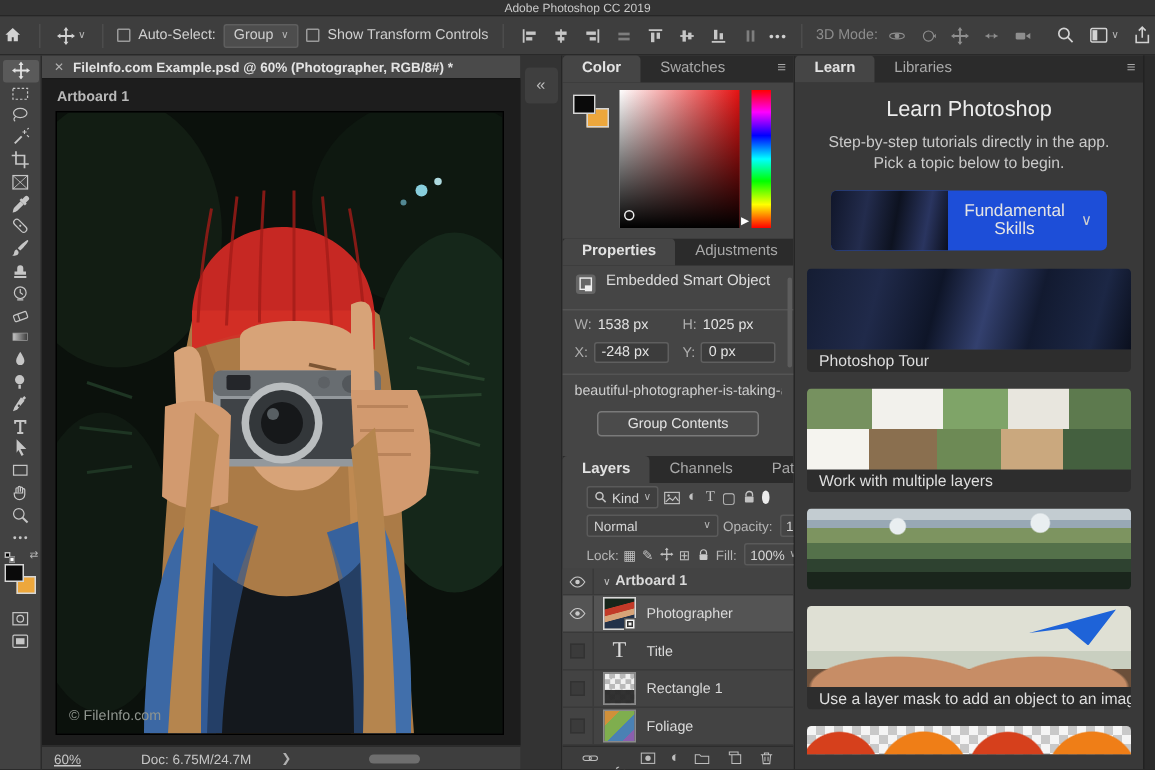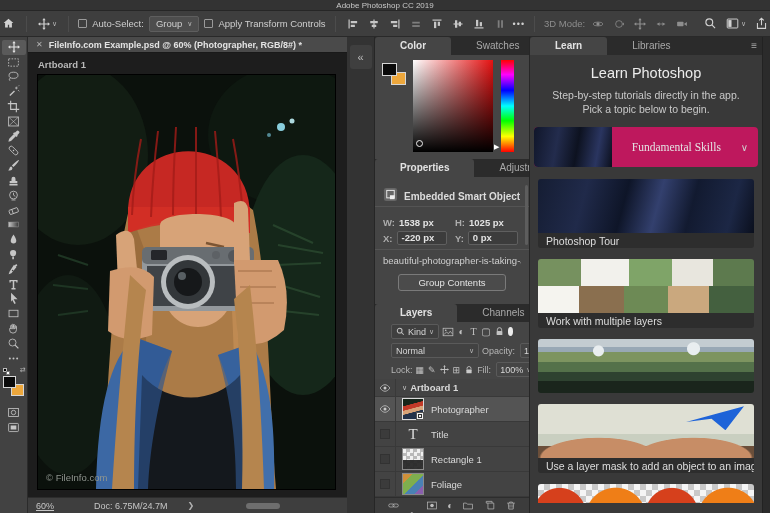--- a/index.html
+++ b/index.html
@@ -58,38 +58,38 @@
   .status-chev { margin-left: 20px; font-size: 8px; color: #b0b0b0; }
   .hthumb { position: absolute; left: 218px; top: 5px; width: 34px; height: 6px; background: #6e6e6e; border-radius: 3px; }
   
   .dockstrip { width: 28px; background: #333333; border-right: 1px solid #262626; flex: 0 0 auto;
     display: flex; justify-content: center; align-items: flex-start; padding-top: 8px; }
   .dock-btn { width: 22px; height: 24px; background: #3f3f3f; border-radius: 3px; color: #bdbdbd;
     font-size: 11px; display: flex; align-items: center; justify-content: center; }
   
   .midcol { width: 155px; background: #454545; border-right: 1px solid #262626; display: flex; flex-direction: column; flex: 0 0 auto; }
   .ptabs { height: 18px; background: #2b2b2b; display: flex; align-items: stretch; font-size: 10px; flex: 0 0 auto; }
-  .ptab { padding: 0 25px; line-height: 18px; color: #a9a9a9; white-space: nowrap; }
+  .ptab { padding: 0 13px; line-height: 18px; color: #a9a9a9; white-space: nowrap; }
   .ptab.active { background: #454545; color: #e2e2e2; border-radius: 3px 3px 0 0; font-weight: bold; }
   .pmenu { margin-left: auto; padding-right: 5px; line-height: 18px; color: #a9a9a9; font-size: 10px; }
   
   .color-panel { height: 122px; display: flex; flex-direction: column; }
   .color-body { position: relative; flex: 1; }
   .cfg { position: absolute; left: 7px; top: 8px; width: 15px; height: 13px; background: #0a0a0a; border: 1px solid #d6d6d6; z-index: 2; }
   .cbg { position: absolute; left: 16px; top: 17px; width: 15px; height: 13px; border: 1px solid #d6d6d6; }
   .satsq { position: absolute; left: 38px; top: 5px; width: 80px; height: 92px;
     background: linear-gradient(to top, #000, rgba(0,0,0,0)), linear-gradient(to right, #fff, #e51212); }
   .satsel { position: absolute; left: 41px; top: 85px; width: 7px; height: 7px; border: 1px solid #eee; border-radius: 50%; z-index: 2; }
   .huestrip { position: absolute; left: 126px; top: 5px; width: 13px; height: 92px;
     background: linear-gradient(180deg, #f00 0%, #f0f 16%, #00f 33%, #0ff 50%, #0f0 66%, #ff0 83%, #f00 100%); }
   .huearrow { position: absolute; left: 119px; top: 88px; font-size: 7px; color: #fff; }
   
   .props-panel { height: 145px; display: flex; flex-direction: column; overflow: hidden; }
   .props-body { flex: 1; position: relative; padding: 5px 8px 0 8px; font-size: 9.5px; }
-  .prow { display: flex; align-items: flex-end; gap: 6px; font-weight: bold; }
+  .prow { display: flex; align-items: flex-start; gap: 6px; }
   .so-row { height: 20px; }
   .so-label { color: #dcdcdc; font-size: 10px; }
   .pdivider { height: 1px; background: #545454; margin: 4px -8px; }
   .dimrow { height: 17px; }
   .plabel { color: #adadad; }
   .pval { color: #e3e3e3; }
   .col2 { width: 50%; display: flex; gap: 4px; align-items: center; }
   .pfield { width: 50px; height: 14px; background: #3c3c3c; border: 1px solid #5f5f5f; border-radius: 2px;
     color: #e3e3e3; padding: 0 4px; line-height: 12px; display: flex; align-items: center; }
   .fname { color: #cfcfcf; margin: 5px 0 5px; white-space: nowrap; overflow: hidden; }
@@ -129,22 +129,22 @@
     border: 1px solid #555; display: flex; align-items: center; justify-content: center; }
   .so-badge i { display: block; width: 4px; height: 4px; border: 1px solid #333; }
   .lname { color: #dadada; white-space: nowrap; overflow: hidden; }
   .layers-footer { height: 16px; background: #3c3c3c; border-top: 1px solid #2d2d2d; flex: 0 0 auto;
     display: flex; align-items: center; justify-content: space-between; padding: 0 12px; color: #bdbdbd; }
   .fxtxt { font-size: 9.5px; font-style: italic; color: #bdbdbd; margin-top: 20px; }
   
   .learn { width: 232px; background: #393939; display: flex; flex-direction: column; overflow: hidden; flex: 0 0 auto; }
   .learn-title { margin-top: 10px; text-align: center; font-size: 14.5px; color: #ececec; }
   .learn-sub { margin: 7px 16px 0; text-align: center; font-size: 10.5px; line-height: 1.35; color: #c9c9c9; }
-  .fund-card { margin: 11px 4px 12px; height: 40px; background: #be185d; border-radius: 4px;
-    display: flex; align-items: center; overflow: hidden; font-family: Liberation Serif, serif; }
+  .fund-card { margin: 11px 24px 12px; height: 40px; background: #1d4ed8; border-radius: 4px;
+    display: flex; align-items: center; overflow: hidden; }
   .fund-thumb { width: 78px; height: 40px; flex: 0 0 auto;
     background: linear-gradient(100deg,#10162a 0%,#232c4d 30%,#0d1220 55%,#2a3560 80%,#0b0f1c 100%); }
   .fund-label { flex: 1; text-align: center; font-size: 11.5px; color: #e4e4e4; }
   .fund-chev { padding-right: 10px; color: #cfcfcf; font-size: 10px; }
   .tut-card { margin: 0 8px 11px; border-radius: 3px; overflow: hidden; flex: 0 0 auto; }
   .tut-img { height: 54px; position: relative; }
   .tut-cap { height: 15px; background: #2d2d2d; color: #dedede; font-size: 10.5px;
     display: flex; align-items: center; padding: 0 8px; white-space: nowrap; overflow: hidden; }
   .img-tour { background: linear-gradient(105deg,#151d33 0%,#202a4a 22%,#0e1528 40%,#33406e 55%,#121a30 70%,#1c2745 88%,#0a0f1d 100%); }
   .img-layers { background-image:
@@ -194,21 +194,21 @@
       <span class="chev">∨</span>
     </span>
     <span class="vsep"></span>
     <span class="cb"></span>
     <span class="lbl">Auto-Select:</span>
     <span class="dd">
       <span>Group</span>
       <span class="chev">∨</span>
     </span>
     <span class="cb"></span>
-    <span class="lbl">Apply Transform Controls</span>
+    <span class="lbl">Show Transform Controls</span>
     <span class="vsep"></span>
     <span class="obtn">
         <svg class="ic" width="12" height="12" viewBox="0 0 16 16">
           <g fill="#c6c6c6">
             <rect x="2" y="2" width="1.6" height="12"></rect>
             <rect x="5" y="4" width="8.5" height="3"></rect>
             <rect x="5" y="9" width="5.5" height="3"></rect>
           </g>
         </svg>
       </span>
@@ -602,21 +602,21 @@
               <span class="pval">1538 px</span>
             </span>
             <span class="col2">
               <span class="plabel">H:</span>
               <span class="pval">1025 px</span>
             </span>
           </div>
           <div class="prow dimrow">
             <span class="col2">
               <span class="plabel">X:</span>
-              <span class="pfield">-220 px</span>
+              <span class="pfield">-248 px</span>
             </span>
             <span class="col2">
               <span class="plabel">Y:</span>
               <span class="pfield">0 px</span>
             </span>
           </div>
           <div class="pdivider"></div>
           <div class="fname">beautiful-photographer-is-taking-a-pict...</div>
           <div class="editbtn">Group Contents</div>
           <span class="pscroll"></span>

